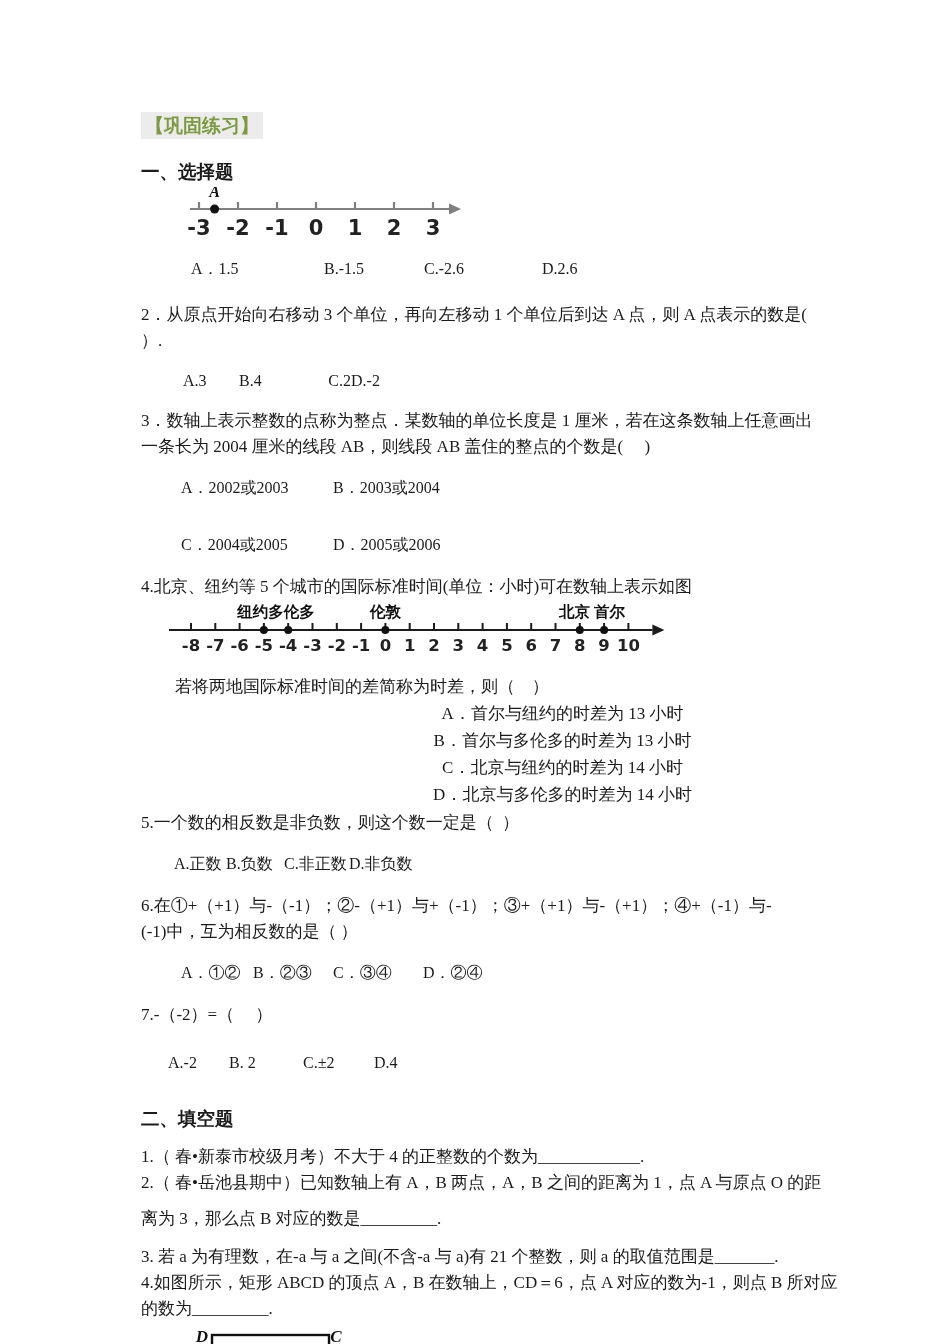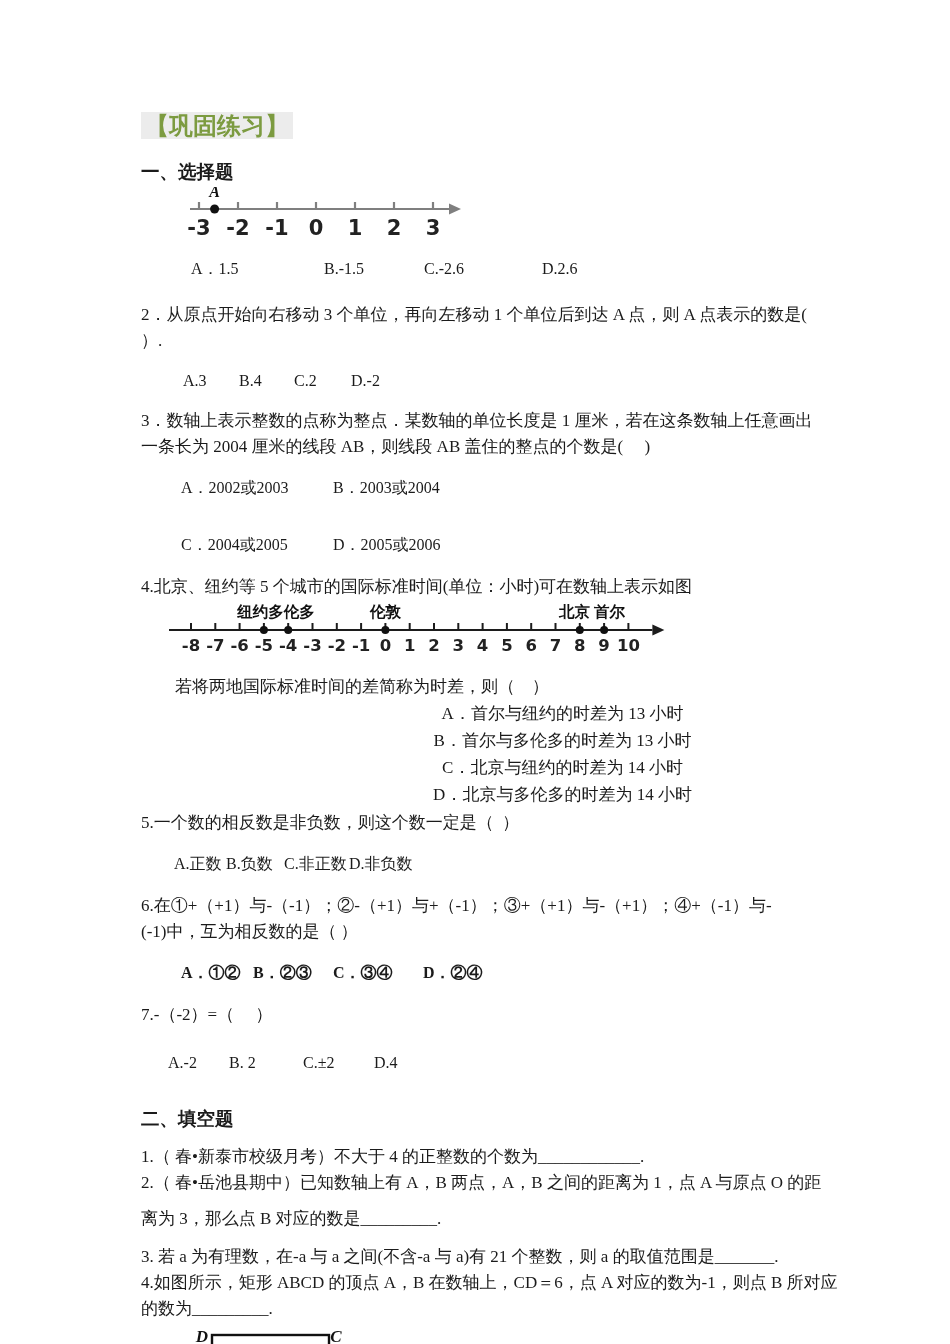--- a/index.html
+++ b/index.html
@@ -2,38 +2,38 @@
 <html><head>
 <meta charset="utf-8">
 <style>
   html,body{margin:0;padding:0;background:#ffffff;}
   body{width:950px;height:1344px;overflow:hidden;
        font-family:"Liberation Serif","DejaVu Serif",serif;color:#1b1b1b;}
   .page{position:relative;box-sizing:border-box;width:950px;height:1344px;
         padding:112px 0 0 141px;}
   p{margin:0;font-size:17px;line-height:26px;white-space:pre;}
   .badge{display:inline-block;font-family:"Liberation Sans","DejaVu Sans",sans-serif;
-         font-weight:bold;font-size:24px;line-height:25px;padding:1px 4px;
+         font-weight:bold;font-size:19px;line-height:25px;padding:1px 4px;
          margin-bottom:10px;}
   .sec{font-weight:bold;font-size:18.5px;line-height:26px;margin:10px 0 2px 0;white-space:pre;}
   .sec2{margin-top:16px;}
   .opts{white-space:pre;}
   .opts span{display:inline-block;}
   .o-q1{padding-left:34px;}
   .o-q1 span:nth-child(1){width:117px;} .o-q1 span:nth-child(2){width:100px;margin-left:16px;}
   .o-q1 span:nth-child(3){width:118px;}
   .o-q2{padding-left:26px;}
   .o-q2 span:nth-child(1){width:56px;} .o-q2 span:nth-child(2){width:55px;}
-  .o-q2 span:nth-child(3){width:57px;}
+  .o-q2 span:nth-child(3){width:57px;text-align:right;}
   .o-q3{padding-left:24px;}
   .o-q3 span:nth-child(1){width:152px;}
   .o-q5{padding-left:17px;}
   .o-q5 span:nth-child(1){width:52px;} .o-q5 span:nth-child(2){width:58px;}
   .o-q5 span:nth-child(3){width:65px;}
-  .o-q6{padding-left:24px;font-weight:bold;}
+  .o-q6{padding-left:24px;}
   .o-q6 span:nth-child(1){width:72px;} .o-q6 span:nth-child(2){width:80px;}
   .o-q6 span:nth-child(3){width:90px;}
   .o-q7{padding-left:11px;margin-top:8px;}
   .o-q7 span:nth-child(1){width:61px;} .o-q7 span:nth-child(2){width:74px;}
   .o-q7 span:nth-child(3){width:71px;}
   .indent{padding-left:34px;}
   .blockopt{padding-left:34px;line-height:27px;text-align:center;}
   .fig{line-height:0;}
   .fig1{margin:2px 0 2px 46px;}
   .fig2{margin:2px 0 2px 24px;}

